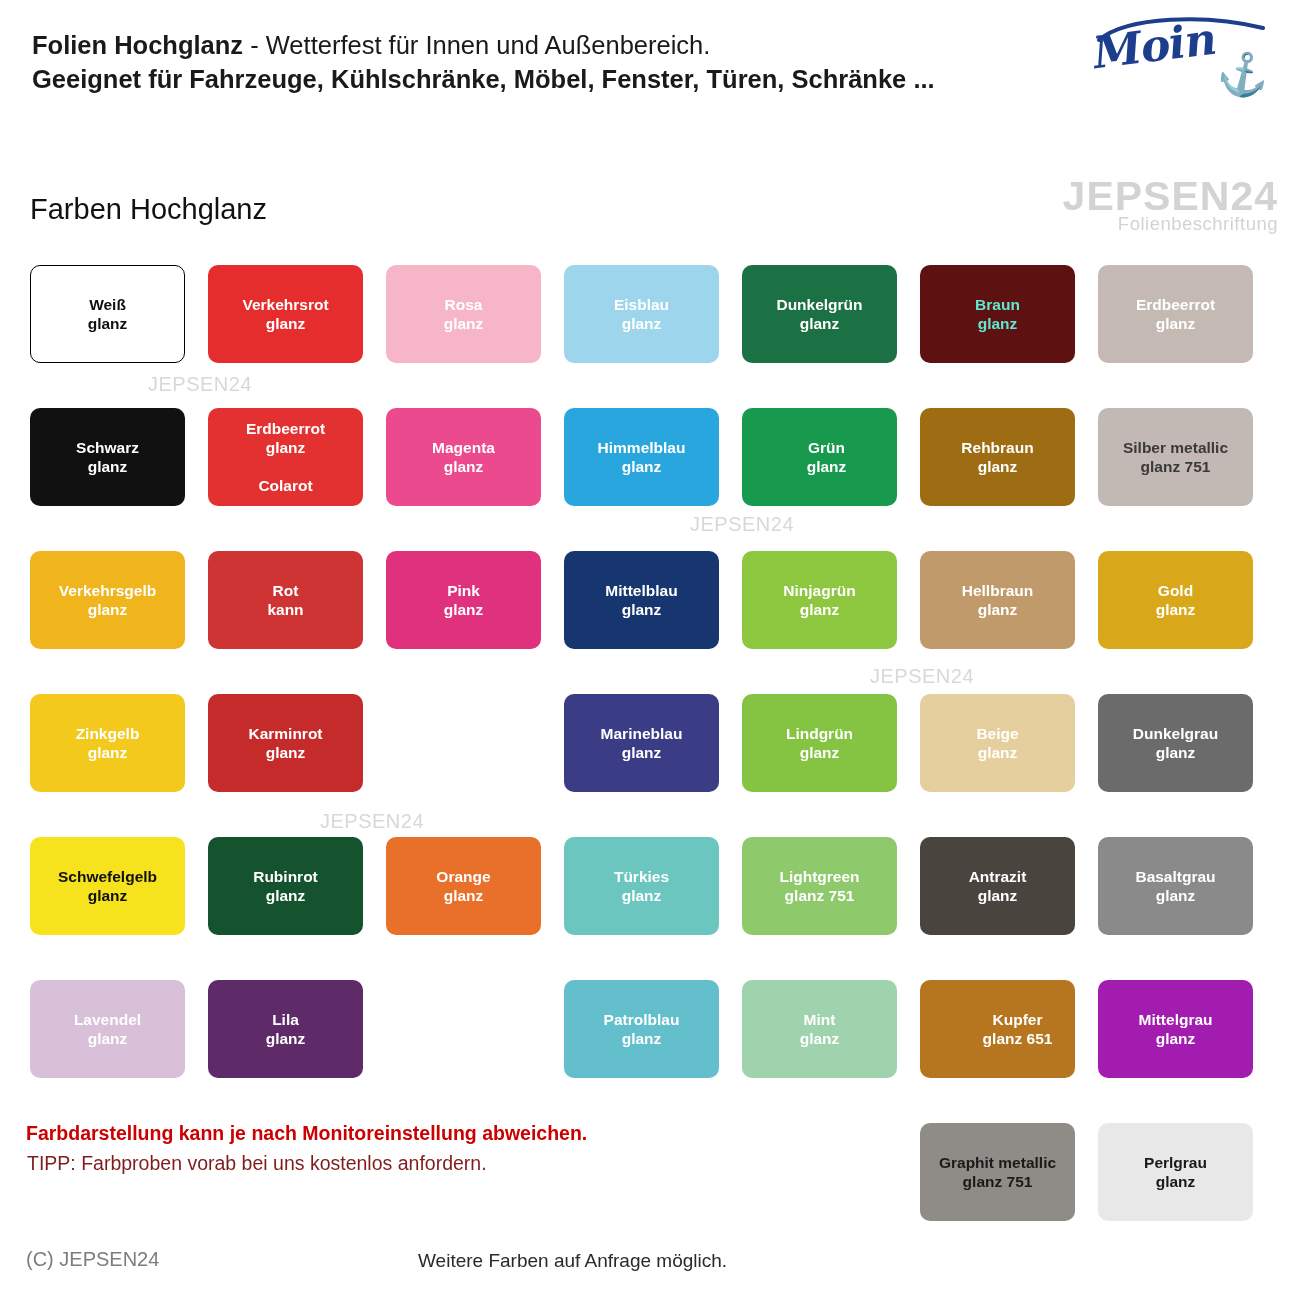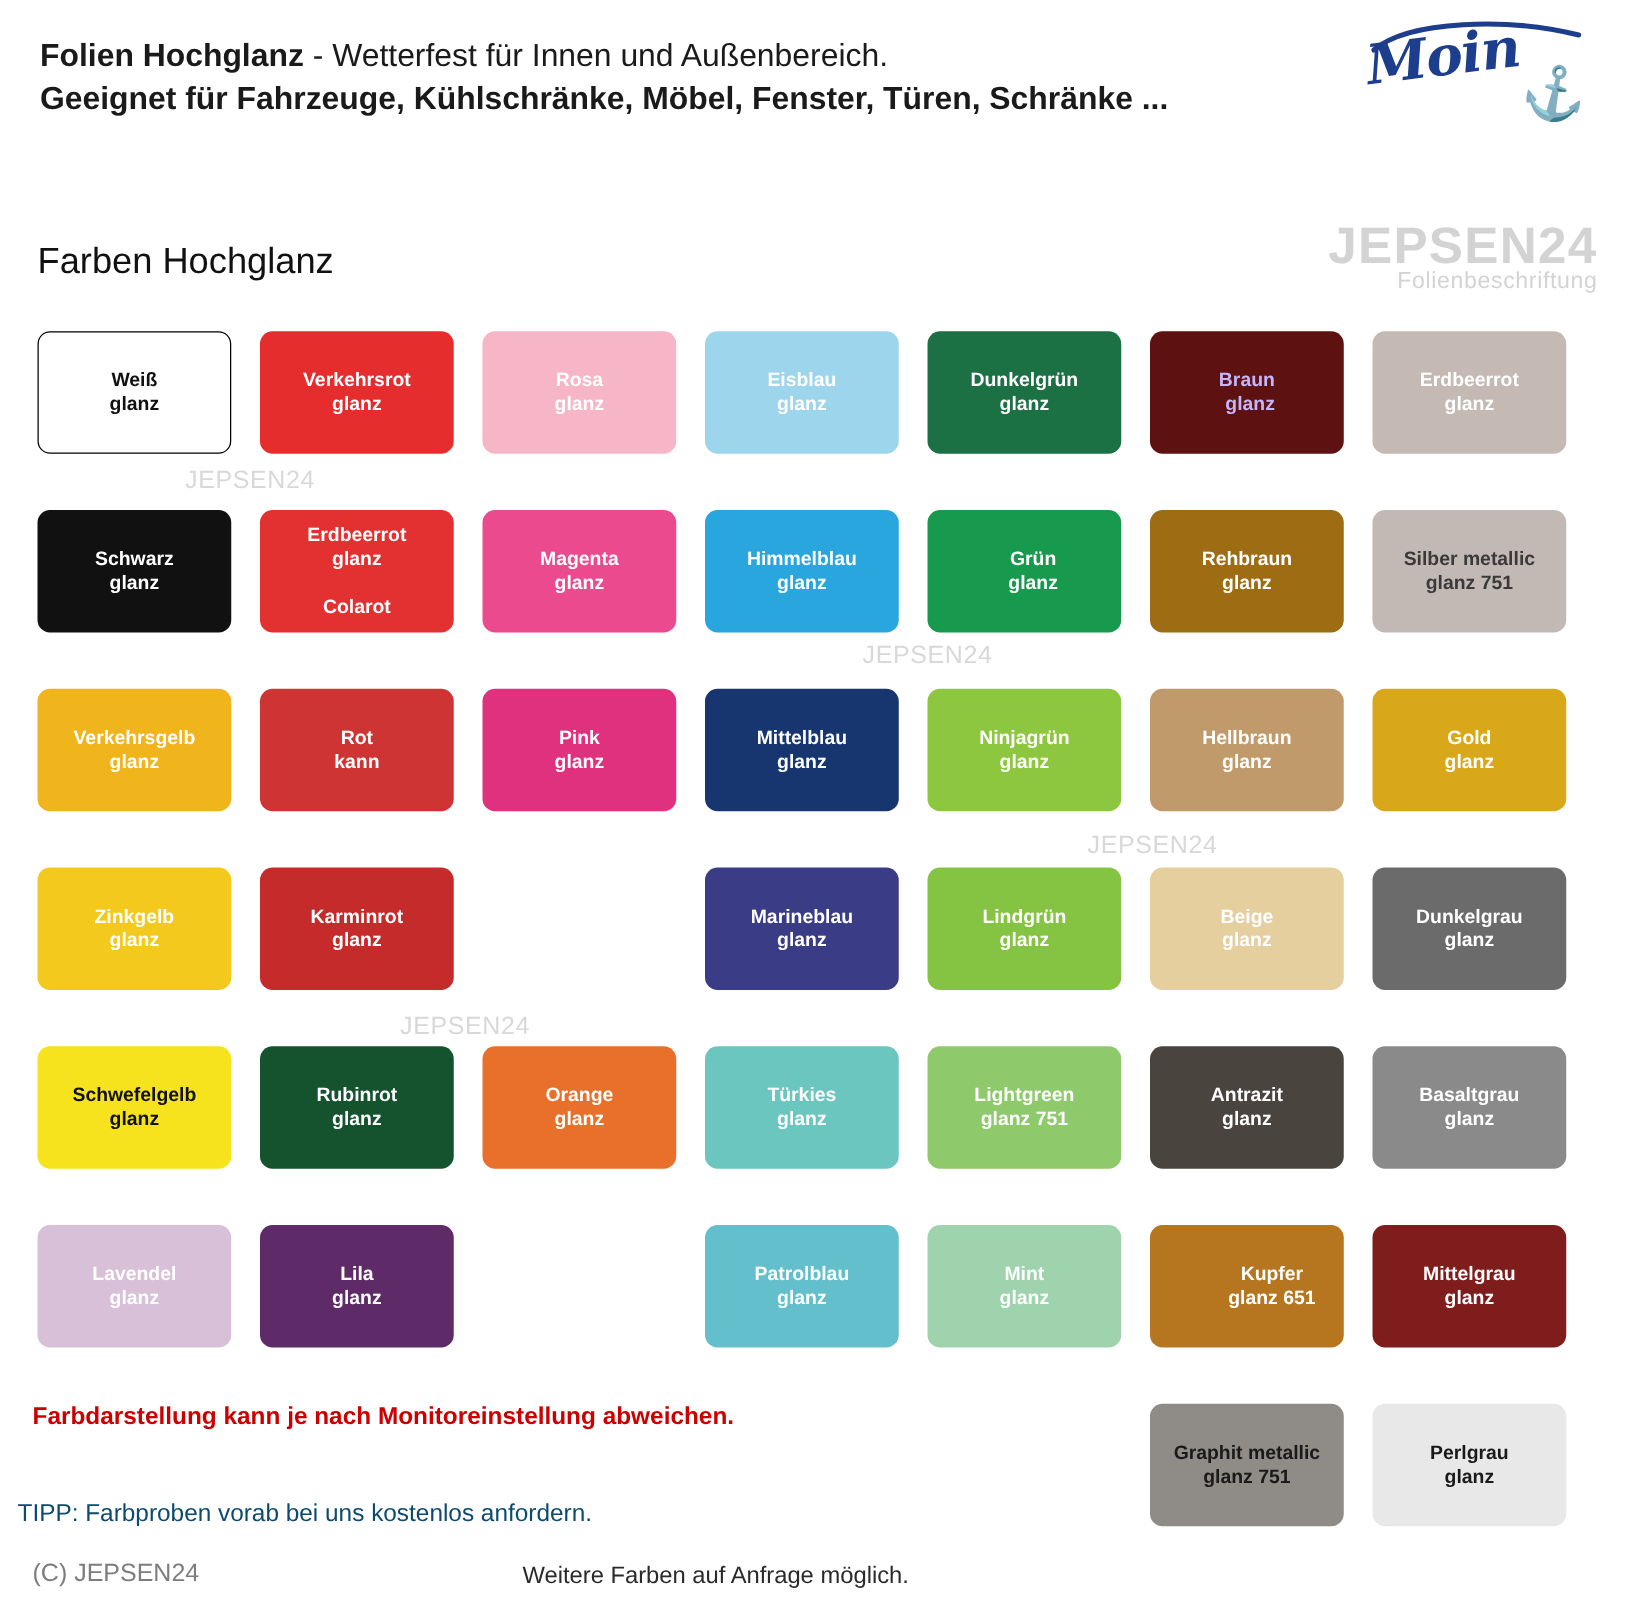--- a/index.html
+++ b/index.html
@@ -154,25 +154,24 @@
   .note-warn {
     position: absolute;
     left: 26px;
     top: 1122px;
     font-size: 19.5px;
     font-weight: bold;
     color: #cc0000;
   }
   .note-tip {
     position: absolute;
-    left: 14px;
+    left: 27px;
     top: 1152px;
     font-size: 19.5px;
-    color: #0c4a6e;
-    margin-top: 48px;
+    color: #7f1d1d;
   }
   .copyright {
     position: absolute;
     left: 26px;
     top: 1248px;
     font-size: 20px;
     color: #7d7d7d;
   }
   .more-colors {
     position: absolute;
@@ -236,21 +235,21 @@
         </div>
       </div>
       <div class="cell">
         <div class="swatch" style="background: rgb(27, 112, 68);">
           <div class="swatch-label" style="color: rgb(255, 255, 255);">Dunkelgrün
 glanz</div>
         </div>
       </div>
       <div class="cell">
         <div class="swatch" style="background: rgb(94, 17, 17);">
-          <div class="swatch-label" style="color: #c4b5fd; text-align: right;">Braun
+          <div class="swatch-label" style="color: #5eead4;">Braun
 glanz</div>
         </div>
       </div>
       <div class="cell">
         <div class="swatch" style="background: rgb(197, 185, 179);">
           <div class="swatch-label" style="color: rgb(255, 255, 255);">Erdbeerrot
 glanz</div>
         </div>
       </div>
     </div>
@@ -462,21 +461,21 @@
 glanz</div>
         </div>
       </div>
       <div class="cell">
         <div class="swatch" style="background: rgb(181, 118, 31); padding-left: 44px;">
           <div class="swatch-label" style="color: rgb(255, 255, 255);">Kupfer
 glanz 651</div>
         </div>
       </div>
       <div class="cell">
-        <div class="swatch" style="background: #7f1d1d;">
+        <div class="swatch" style="background: #a21caf;">
           <div class="swatch-label" style="color: rgb(255, 255, 255);">Mittelgrau
 glanz</div>
         </div>
       </div>
     </div>
     <div class="grid-row">
       <div class="cell empty">
         <div class="swatch">
           <div class="swatch-label" style="color: rgb(255, 255, 255);"></div>
         </div>

